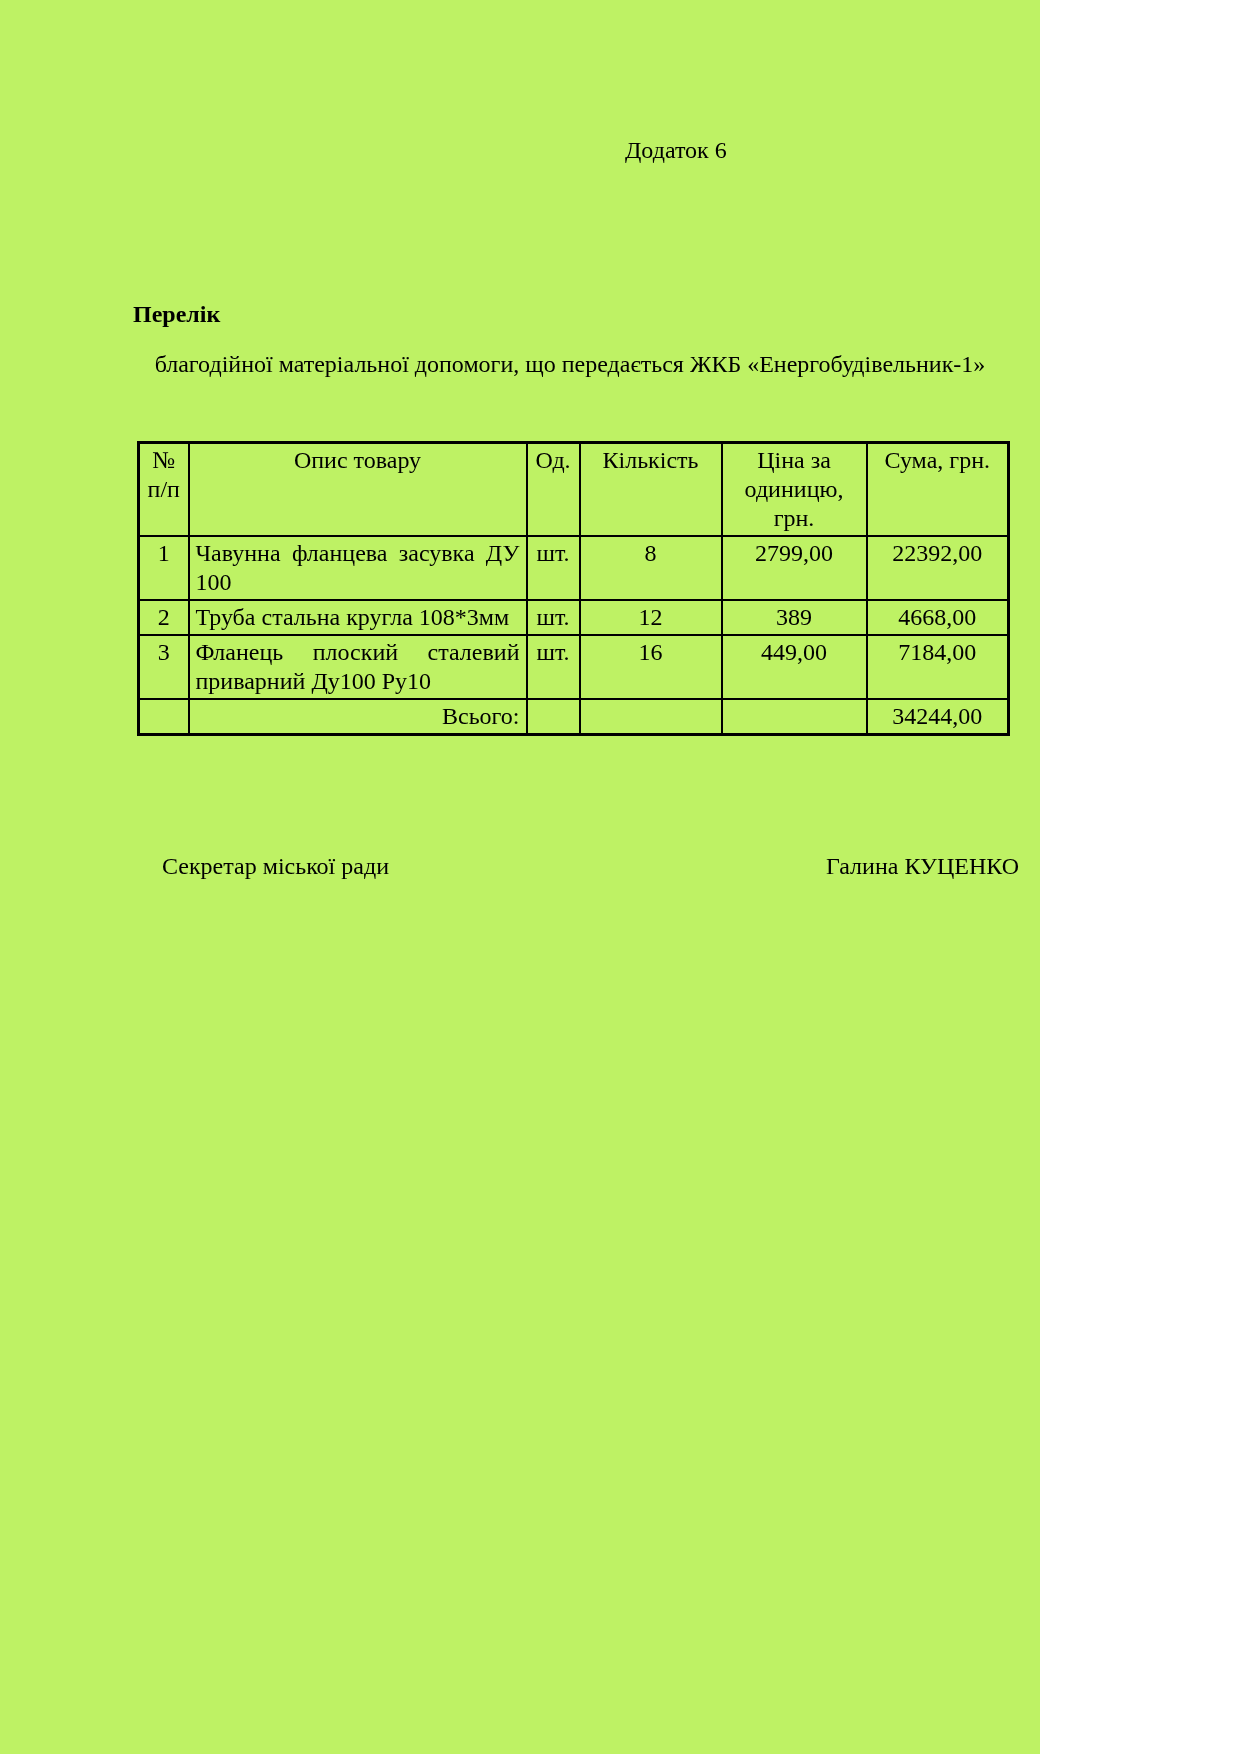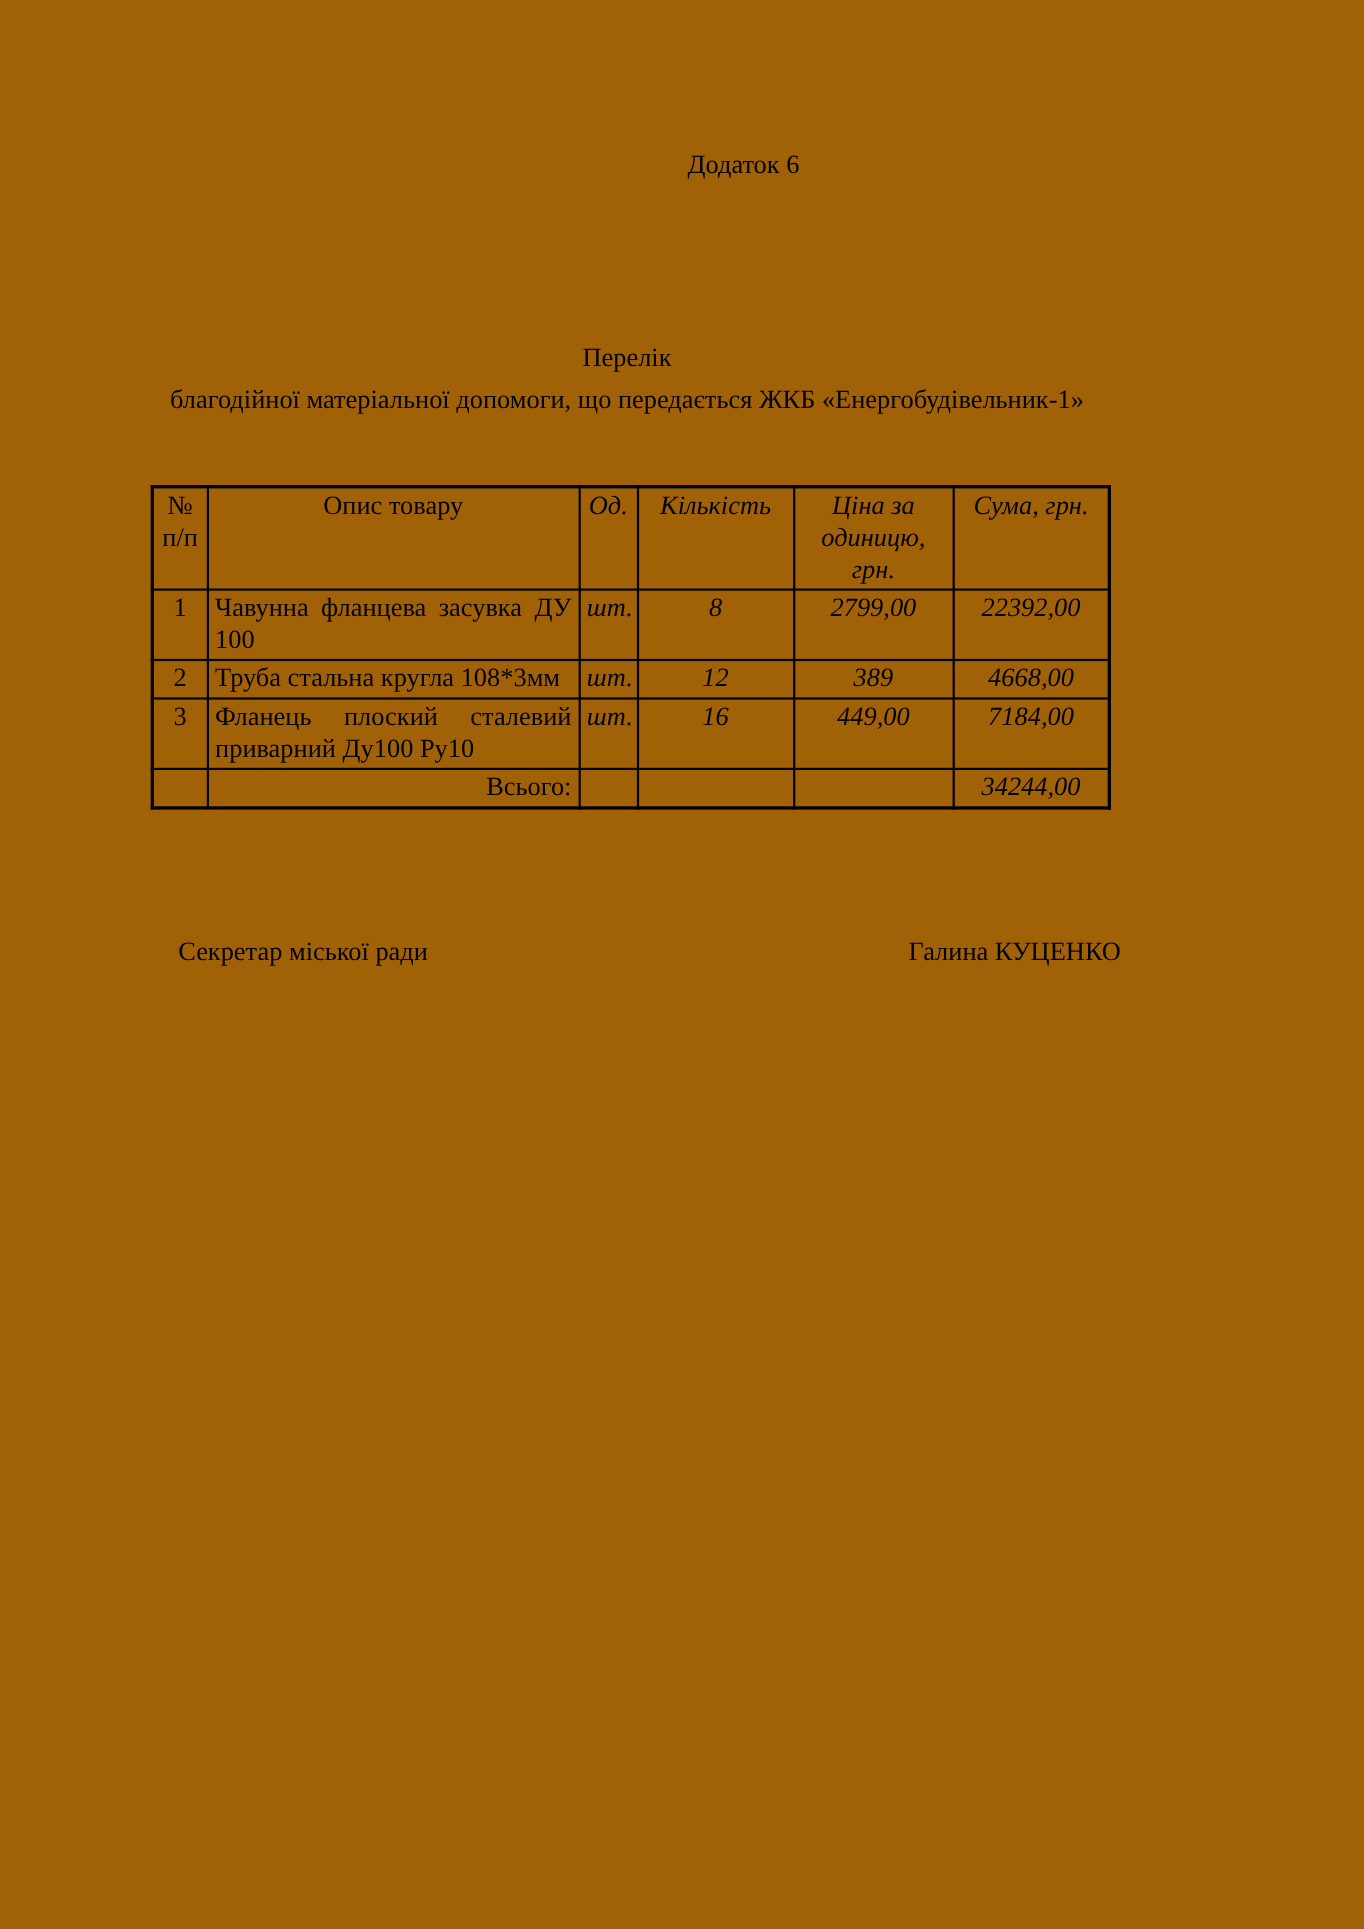--- a/index.html
+++ b/index.html
@@ -1,38 +1,38 @@
 <!DOCTYPE html>
 <html><head>
 <meta charset="utf-8">
 <style>
   html, body { margin: 0; padding: 0; background: #ffffff; }
   .page {
     position: relative;
-    width: 1240px;
+    width: 1040px;
     height: 1754px;
-    background: #a16207;
+    background: #bef264;
     color: #000000;
     font-family: "Liberation Serif", "DejaVu Serif", serif;
     font-size: 24px;
     line-height: 29px;
   }
   .appendix-block {
     position: absolute;
     left: 625px;
     top: 136px;
     width: 420px;
   }
   .appendix-line { white-space: pre-wrap; }
   .doc-title {
     position: absolute;
     left: 133px;
-    top: 312px;
+    top: 300px;
     width: 874px;
-    text-align: center;
+    font-weight: bold;
   }
   .doc-subtitle {
     position: absolute;
     left: 133px;
     top: 350px;
     width: 874px;
     text-align: center;
     white-space: nowrap;
   }
   table.goods-table {
@@ -57,21 +57,21 @@
     text-align: center;
     white-space: pre-line;
   }
   tr.header-row { height: 87px; }
   tr.row-1 { height: 62px; }
   tr.row-2 { height: 28px; }
   tr.row-3 { height: 60px; }
   tr.total-row { height: 34px; }
   .c-num  { text-align: center; }
   .c-desc { text-align: justify; }
-  .c-unit, .c-qty, .c-price, .c-sum { text-align: center; font-style: italic; }
+  .c-unit, .c-qty, .c-price, .c-sum { text-align: center; }
   .total-label { text-align: right; font-weight: bold; padding-right: 8px; }
   .total-value { font-weight: bold; }
   .signature-row {
     position: absolute;
     left: 133px;
     top: 852px;
     width: 857px;
     display: flex;
     justify-content: space-between;
     margin-left: 29px;

